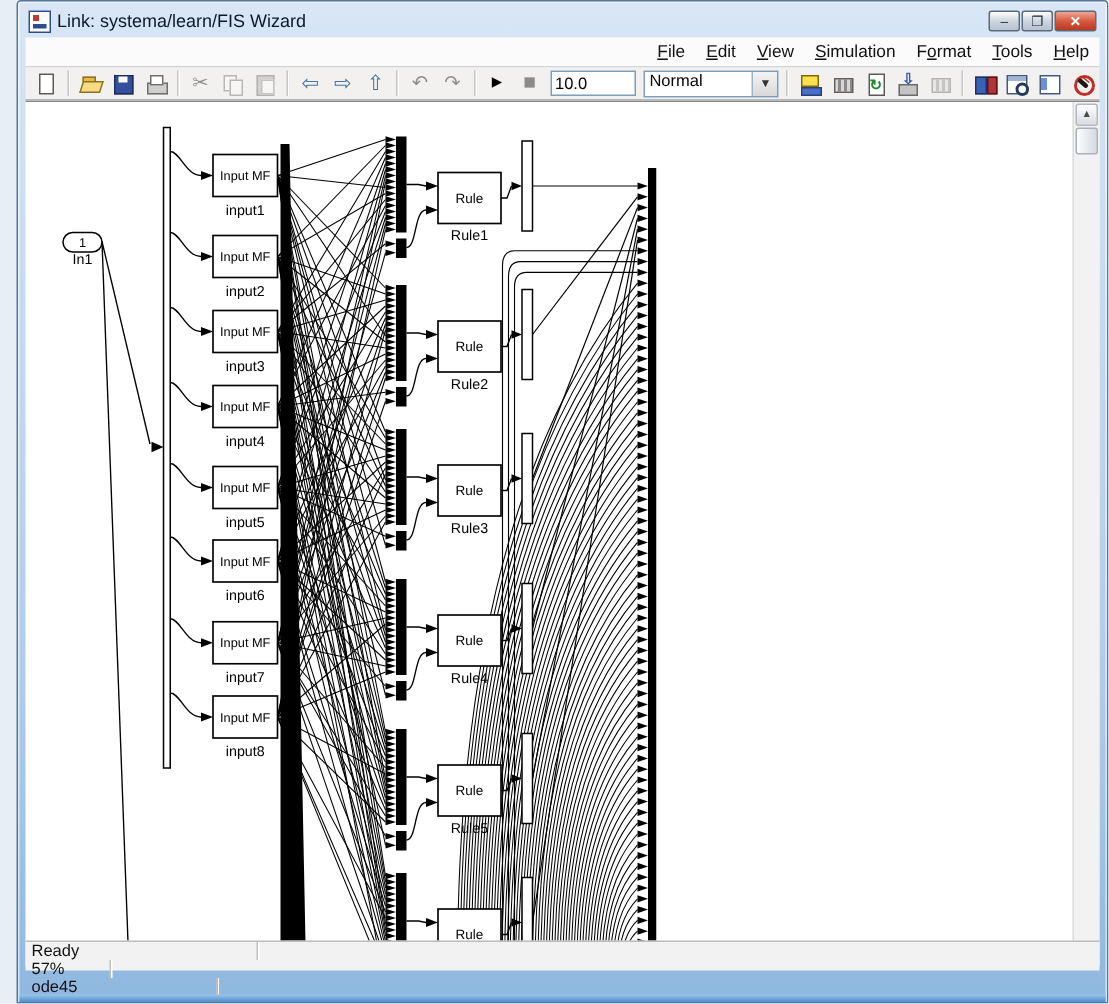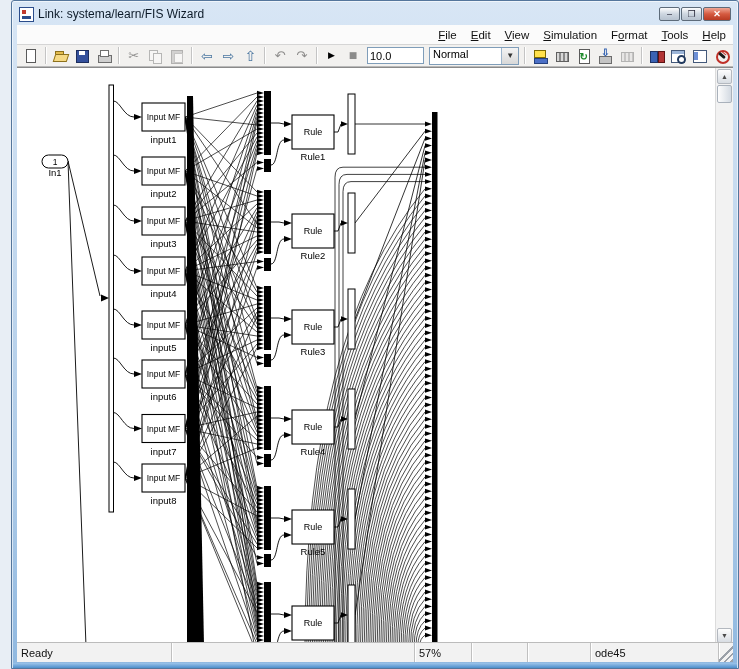--- a/index.html
+++ b/index.html
@@ -60,21 +60,21 @@
   .mode-select .val{flex:1;padding-left:3px;}
   .mode-select .drop{width:16px;height:16px;background:linear-gradient(#f4f4f4,#d8d8d8);border-left:1px solid #9db5cc;display:flex;align-items:center;justify-content:center;font-size:8px;color:#333;}
   
   .canvaswrap{position:absolute;left:5px;right:5px;top:66px;bottom:24px;background:#fff;border-top:1px solid #8a8a8a;overflow:hidden;}
   .modelsvg{position:absolute;left:0;top:0;}
   
   .vscroll{position:absolute;right:0;top:0;bottom:0;width:17px;background:#f2f2f2;border-left:1px solid #dcdcdc;}
   .sbtn{position:absolute;left:1px;width:15px;height:15px;background:linear-gradient(#fdfdfd,#d8dde3);border:1px solid #b3b8bf;border-radius:2px;display:flex;align-items:center;justify-content:center;font-size:7px;color:#4a4a4a;box-sizing:border-box;}
   .sthumb{position:absolute;left:1px;top:17px;width:15px;height:18px;background:linear-gradient(90deg,#fdfdfd,#d3dae2);border:1px solid #a9b1bb;border-radius:2px;box-sizing:border-box;}
   
-  .statusbar{position:absolute;left:5px;right:5px;bottom:6px;height:19px;background:#f2f2f2;border-top:1px solid #bcbcbc;display:flex;align-items:stretch;font-size:11px;color:#111;}
+  .statusbar{position:absolute;left:5px;right:5px;bottom:21px;height:19px;background:#f2f2f2;border-top:1px solid #bcbcbc;display:flex;align-items:stretch;font-size:11px;color:#111;flex-direction:column;}
   .spanel{border-right:1px solid #c0c0c0;box-shadow:1px 0 0 #fff;display:flex;align-items:center;padding:0 4px;box-sizing:border-box;}
   .grip{width:14px;background:
     linear-gradient(135deg,transparent 50%,#9aa0a8 50% 58%,transparent 58%,transparent 70%,#9aa0a8 70% 78%,transparent 78%,transparent 88%,#9aa0a8 88%);}
 </style>
 </head>
 <body>
 
 <div class="frame">
   <div class="titlebar">
     <span class="appicon"></span>

